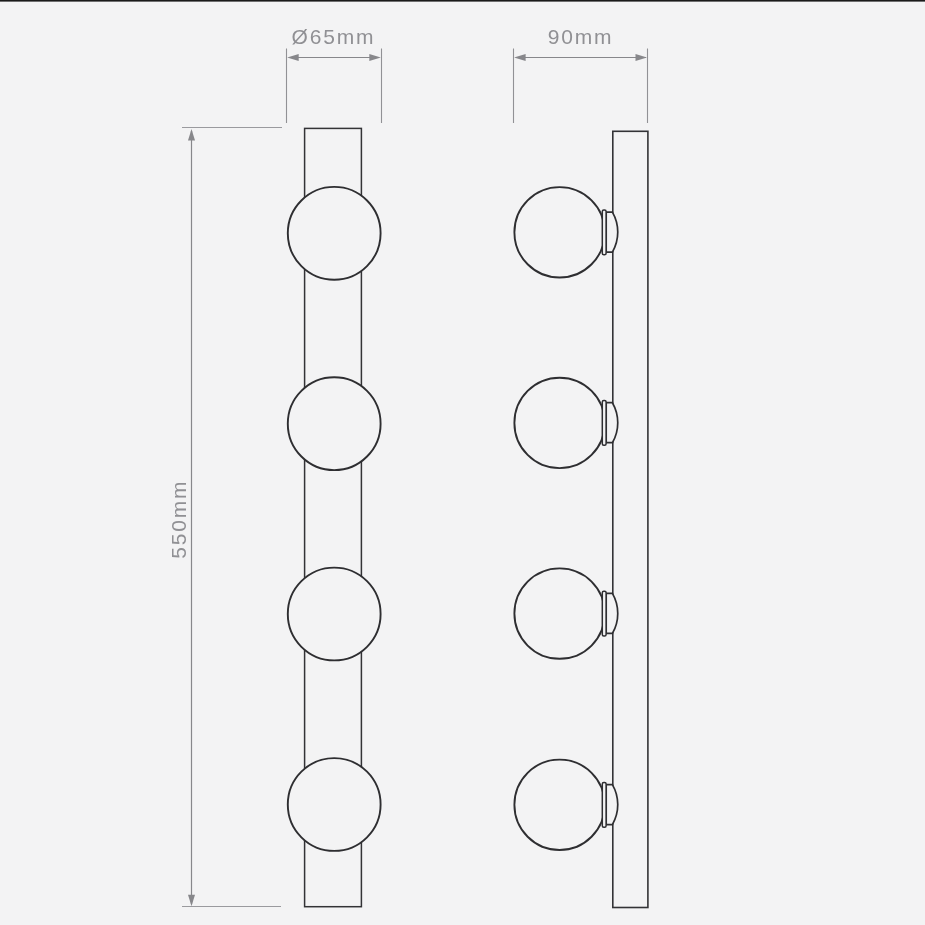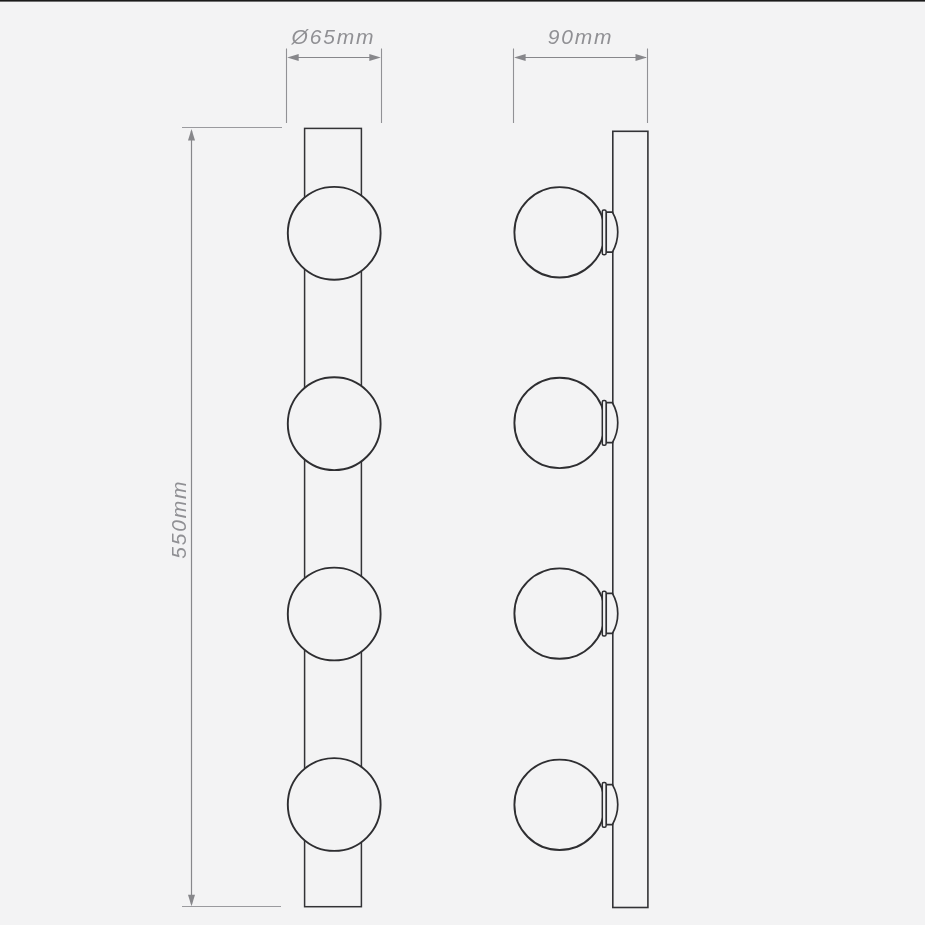--- a/index.html
+++ b/index.html
@@ -1,16 +1,16 @@
 <!DOCTYPE html>
 <html><head>
 <meta charset="utf-8">
 <style>
   html,body{margin:0;padding:0;background:#f3f3f4;}
-  .stage{position:relative;width:925px;height:925px;background:#f3f3f4;overflow:hidden;font-style:italic;}
+  .stage{position:relative;width:925px;height:925px;background:#f3f3f4;overflow:hidden;}
   svg{display:block;}
   text{font-family:"Liberation Sans",sans-serif;fill:#909094;}
 </style>
 </head>
 <body>
 
 <div class="stage">
 <svg width="925" height="925" viewBox="0 0 925 925">
 
   <rect x="0" y="0" width="925" height="925" fill="#f3f3f4"></rect>

